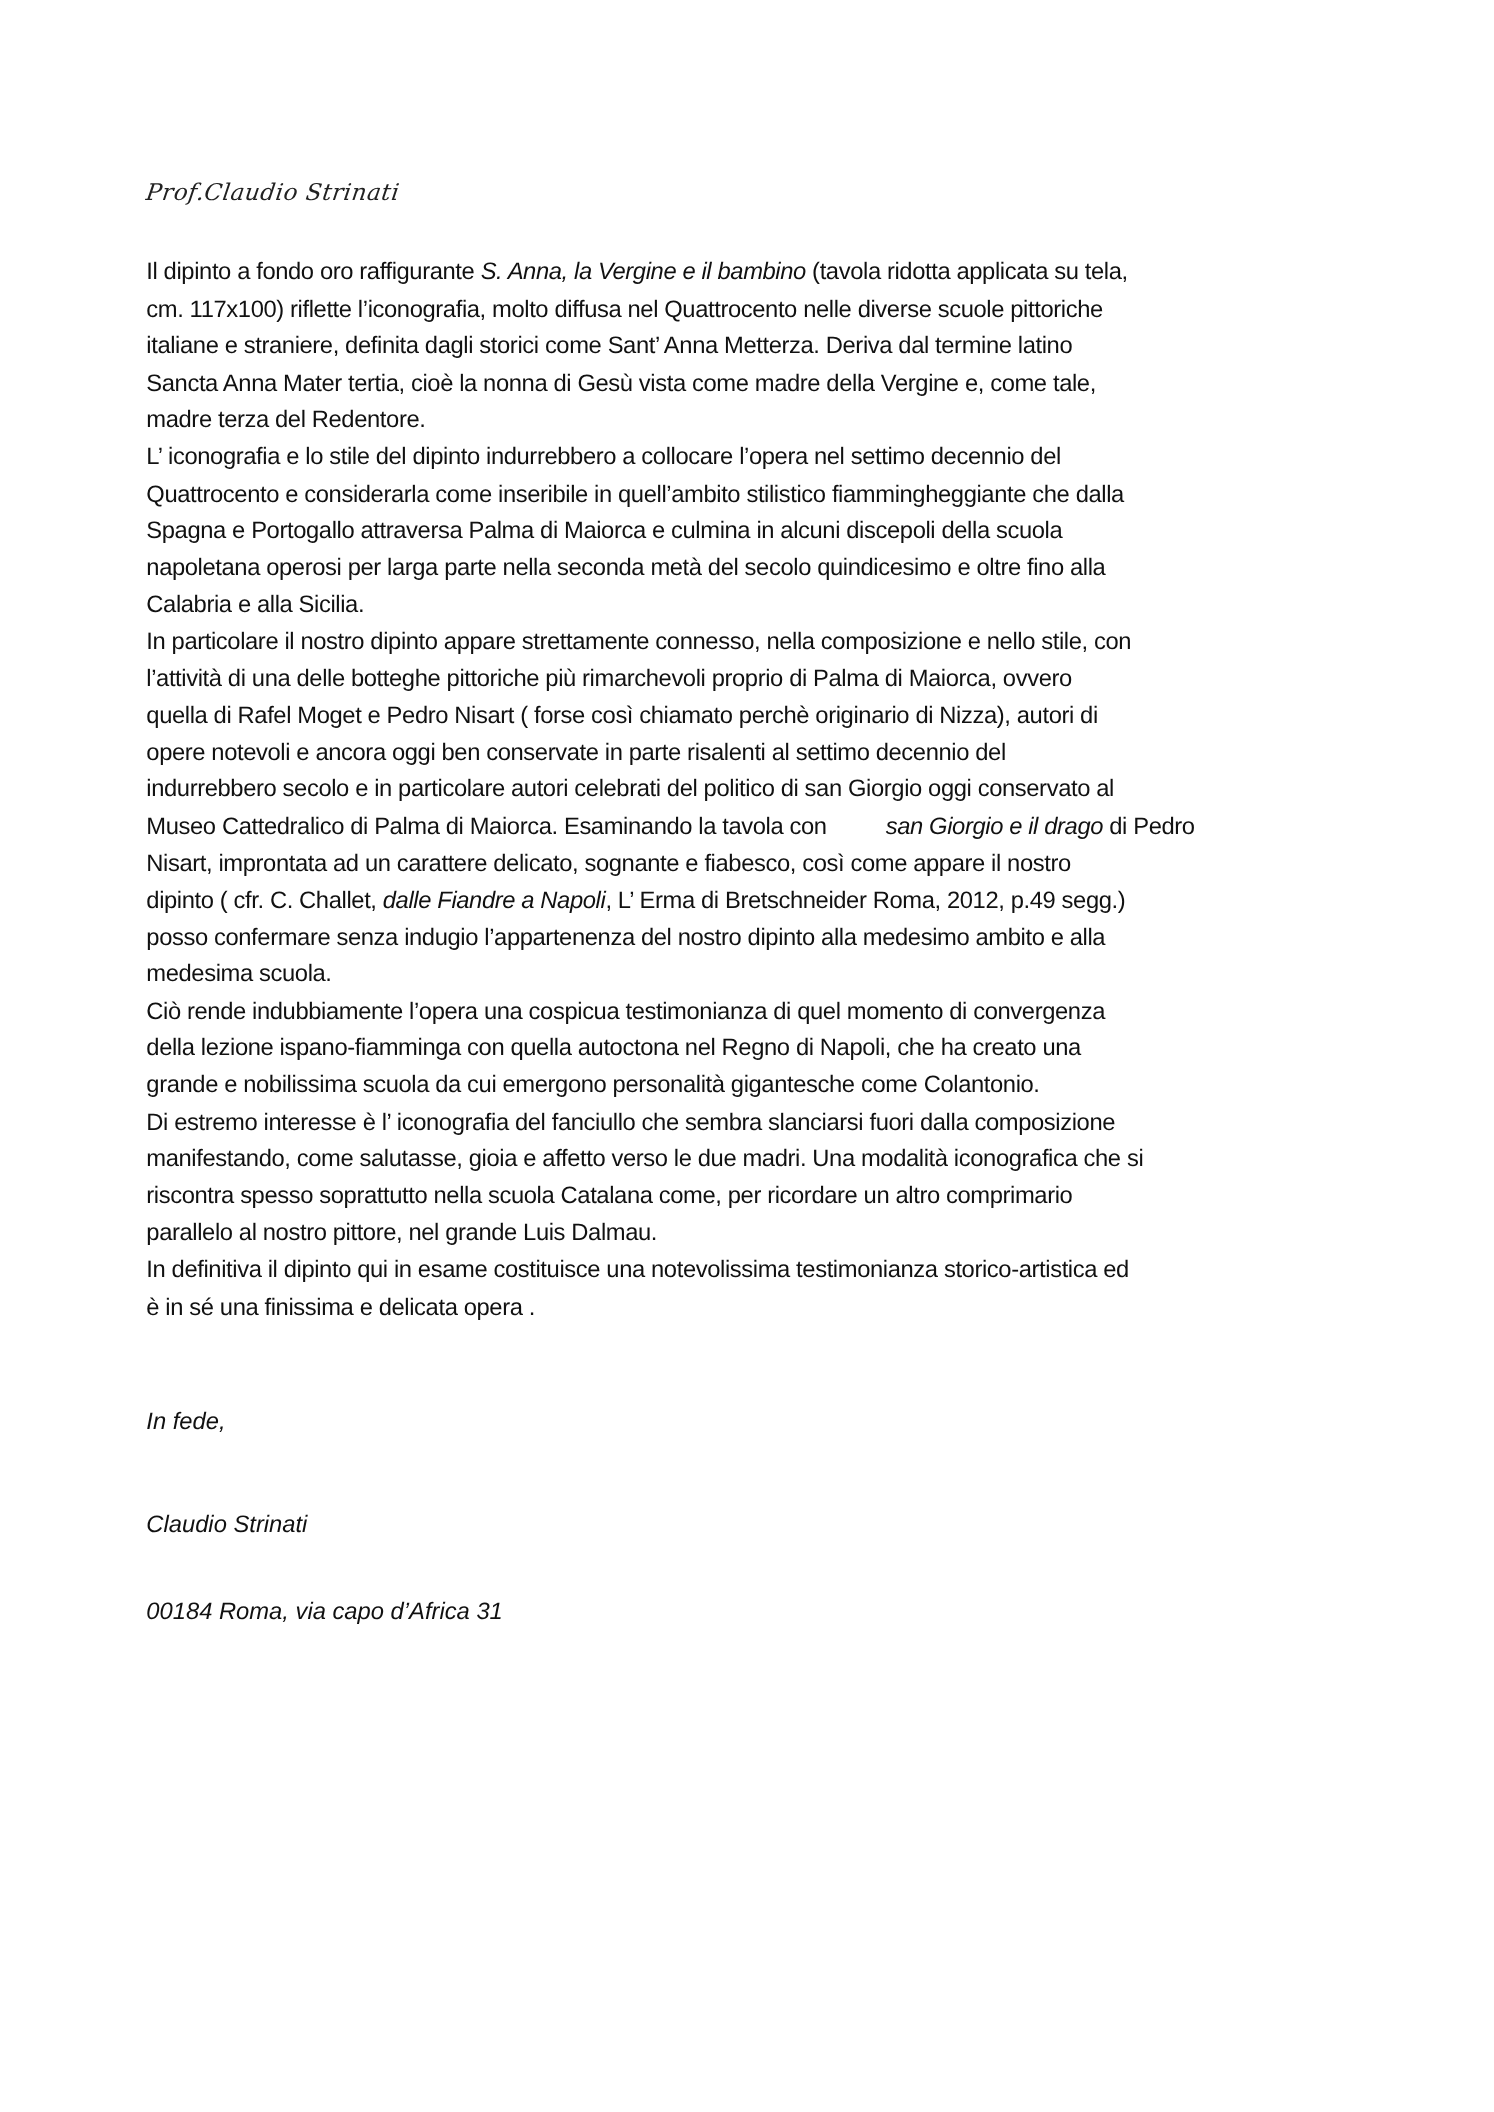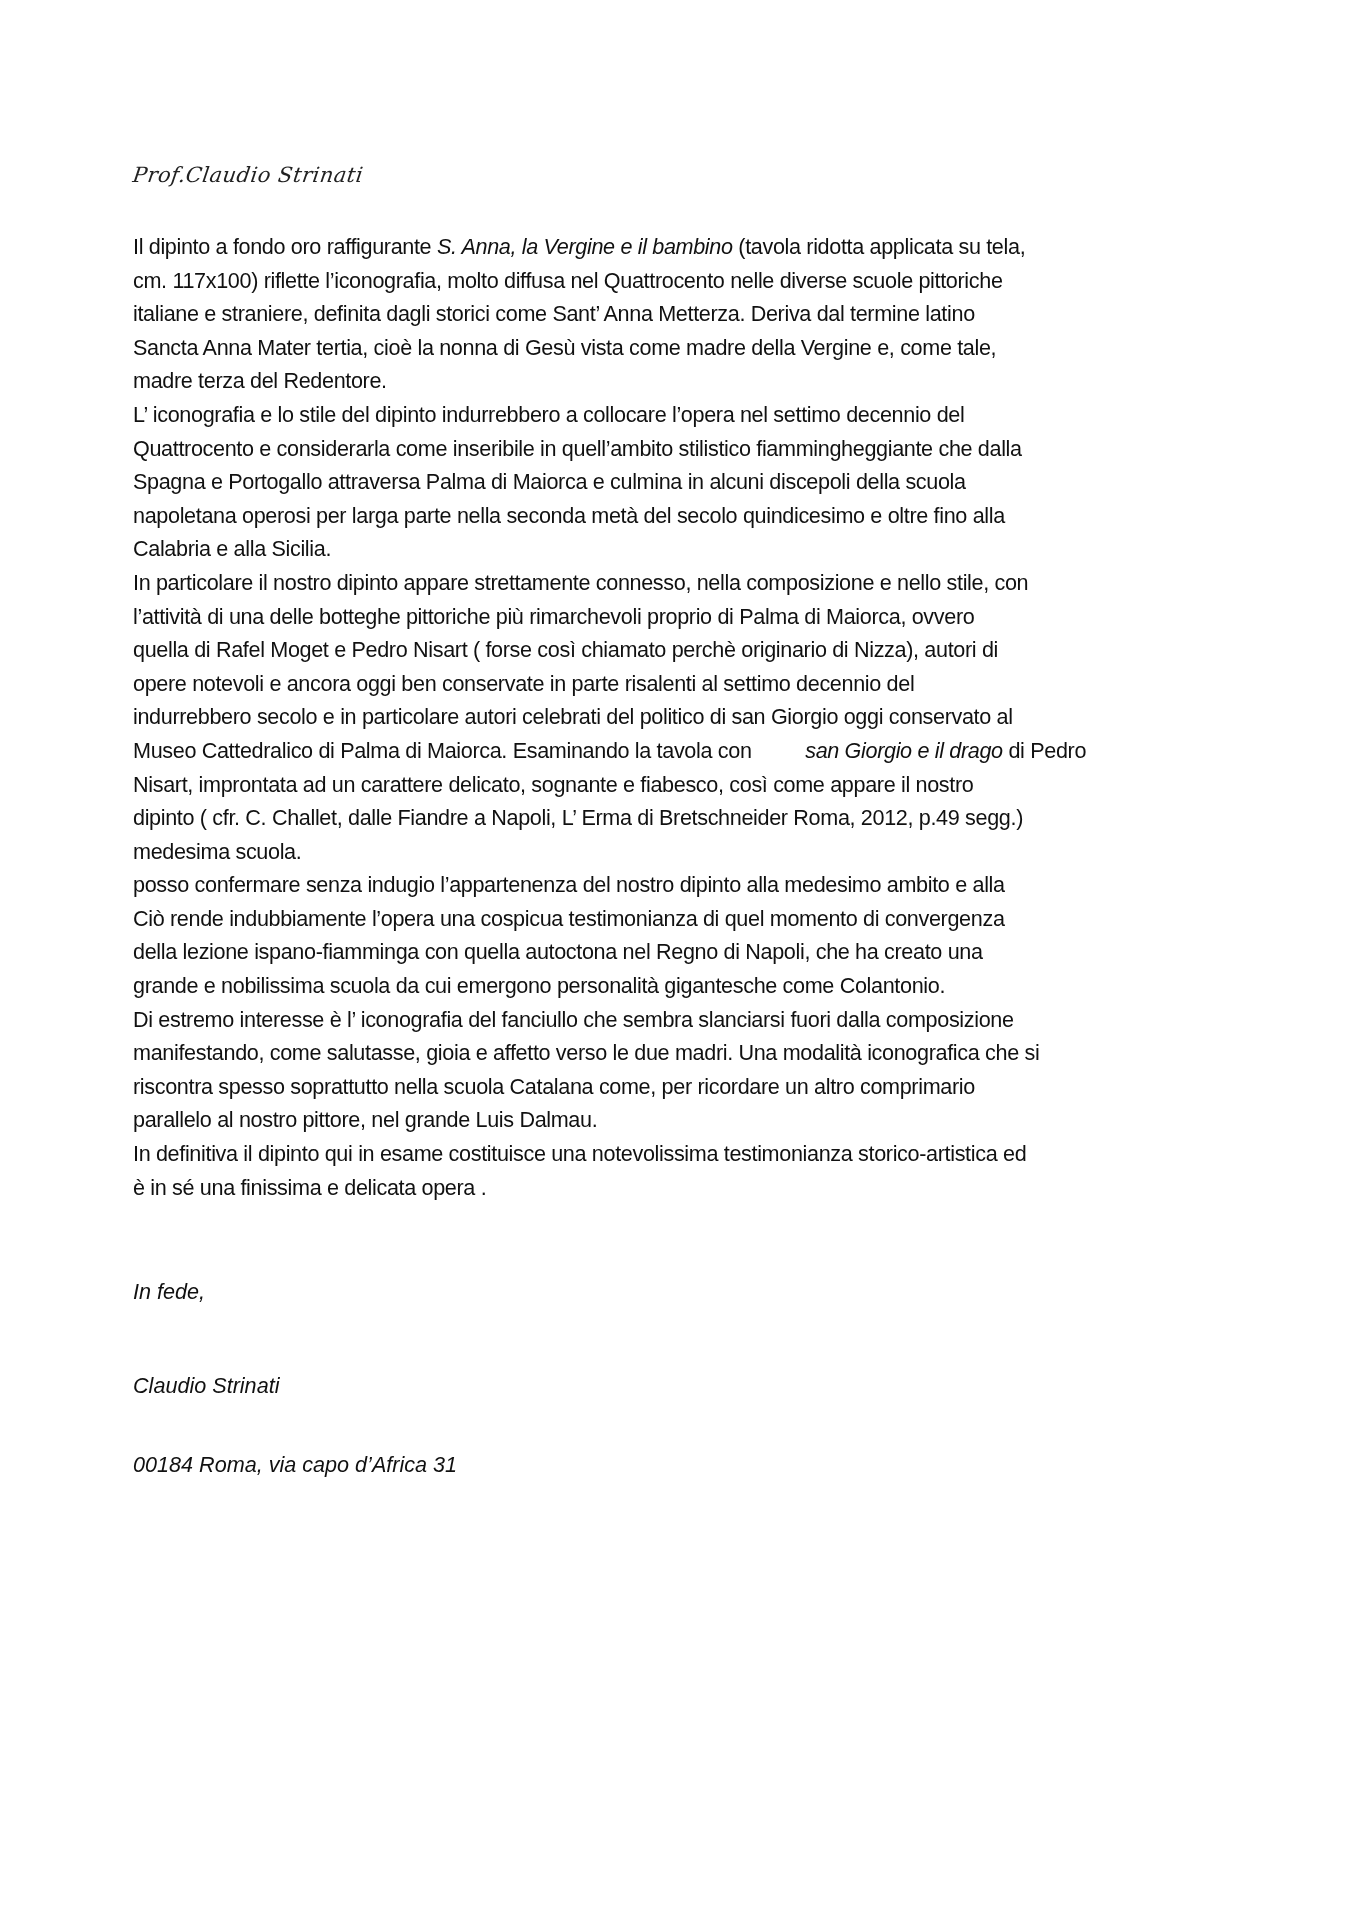--- a/index.html
+++ b/index.html
@@ -31,23 +31,23 @@
     <span class="line"><span>Spagna e Portogallo attraversa Palma di Maiorca e culmina in alcuni discepoli della scuola</span></span>
     <span class="line"><span>napoletana operosi per larga parte nella seconda metà del secolo quindicesimo e oltre fino alla</span></span>
     <span class="line"><span>Calabria e alla Sicilia.</span></span>
     <span class="line"><span>In particolare il nostro dipinto appare strettamente connesso, nella composizione e nello stile, con</span></span>
     <span class="line"><span>l’attività di una delle botteghe pittoriche più rimarchevoli proprio di Palma di Maiorca, ovvero</span></span>
     <span class="line"><span>quella di Rafel Moget e Pedro Nisart ( forse così chiamato perchè originario di Nizza), autori di</span></span>
     <span class="line"><span>opere notevoli e ancora oggi ben conservate in parte risalenti al settimo decennio del</span></span>
     <span class="line"><span>indurrebbero secolo e in particolare autori celebrati del politico di san Giorgio oggi conservato al</span></span>
     <span class="line"><span>Museo Cattedralico di Palma di Maiorca.  Esaminando la tavola con </span><span style="font-style: italic; margin-left: 48px;">san Giorgio e il drago</span><span> di Pedro</span></span>
     <span class="line"><span>Nisart, improntata ad un carattere delicato, sognante e fiabesco, così come appare il nostro</span></span>
-    <span class="line"><span>dipinto  ( cfr. C. Challet, </span><span style="">dalle Fiandre a Napoli</span><span>, L’ Erma di Bretschneider Roma, 2012, p.49 segg.)</span></span>
+    <span class="line"><span>dipinto  ( cfr. C. Challet, </span><span style="font-style: italic;">dalle Fiandre a Napoli</span><span>, L’ Erma di Bretschneider Roma, 2012, p.49 segg.)</span></span>
+    <span class="line"><span>posso confermare senza indugio l’appartenenza del nostro dipinto alla medesimo ambito e alla</span></span>
     <span class="line"><span>medesima scuola.</span></span>
-    <span class="line"><span>posso confermare senza indugio l’appartenenza del nostro dipinto alla medesimo ambito e alla</span></span>
     <span class="line"><span>Ciò rende indubbiamente l’opera una cospicua testimonianza di quel momento di convergenza</span></span>
     <span class="line"><span>della lezione ispano-fiamminga con quella autoctona nel Regno di Napoli, che ha creato una</span></span>
     <span class="line"><span>grande e nobilissima scuola da cui emergono personalità gigantesche come Colantonio.</span></span>
     <span class="line"><span>Di estremo interesse è l’ iconografia del fanciullo che sembra slanciarsi fuori dalla composizione</span></span>
     <span class="line"><span>manifestando, come salutasse, gioia e affetto verso le due madri. Una modalità iconografica che si</span></span>
     <span class="line"><span>riscontra spesso soprattutto nella scuola Catalana come, per ricordare un altro comprimario</span></span>
     <span class="line"><span>parallelo al nostro pittore, nel grande Luis Dalmau.</span></span>
     <span class="line"><span>In definitiva il dipinto qui in esame costituisce una notevolissima testimonianza storico-artistica ed</span></span>
     <span class="line"><span>è in sé una finissima e delicata opera .</span></span>
   </div>

